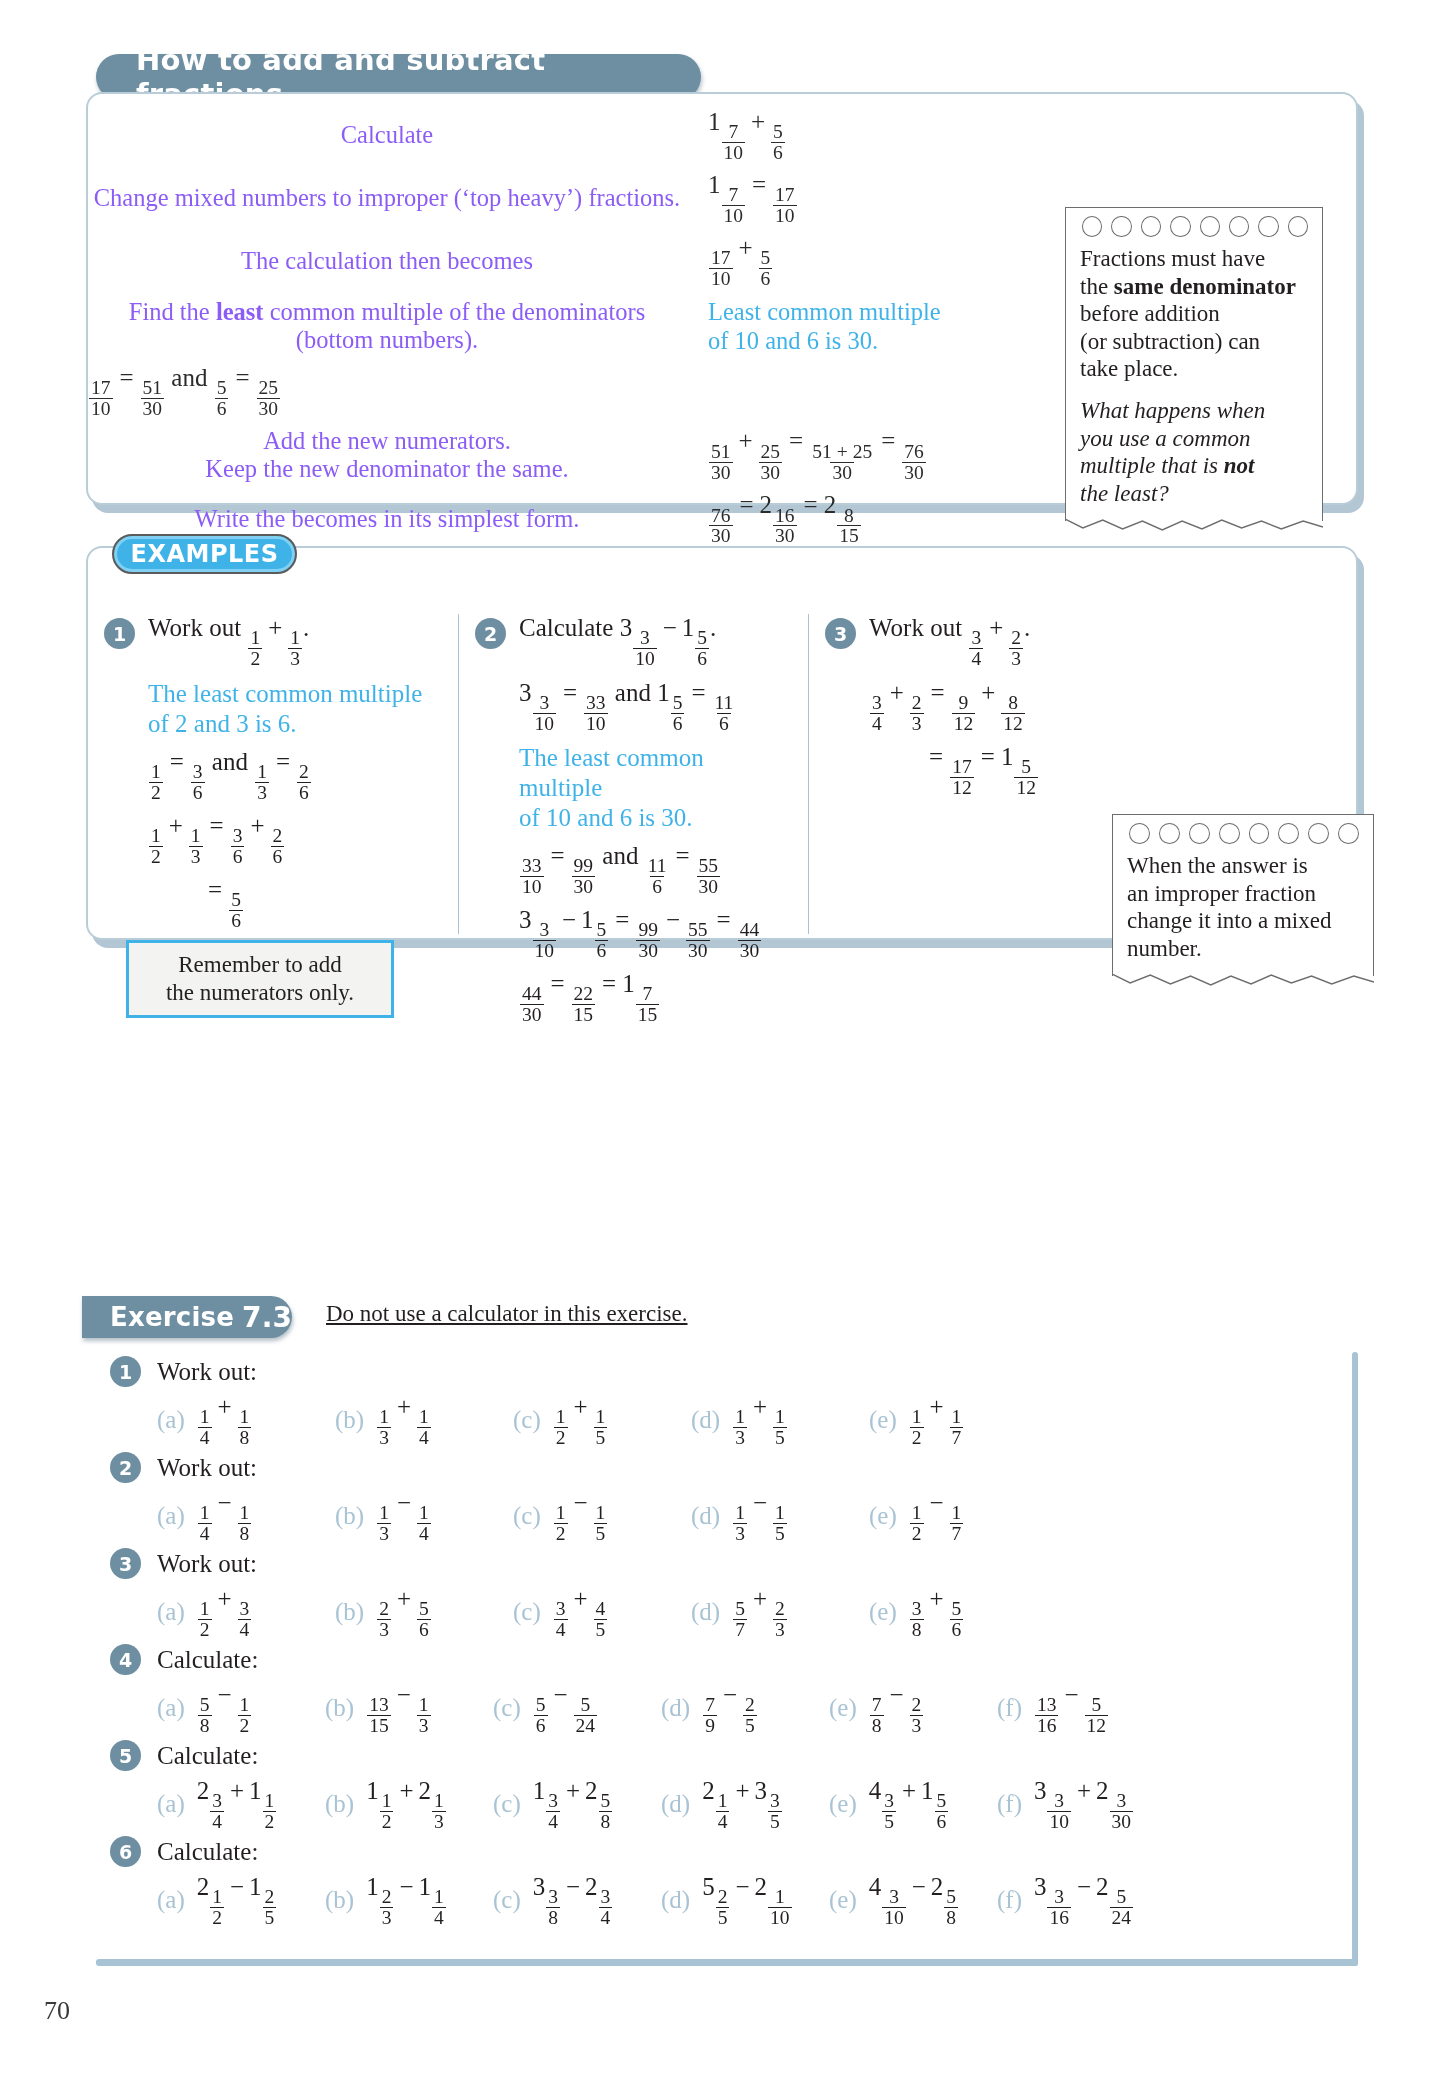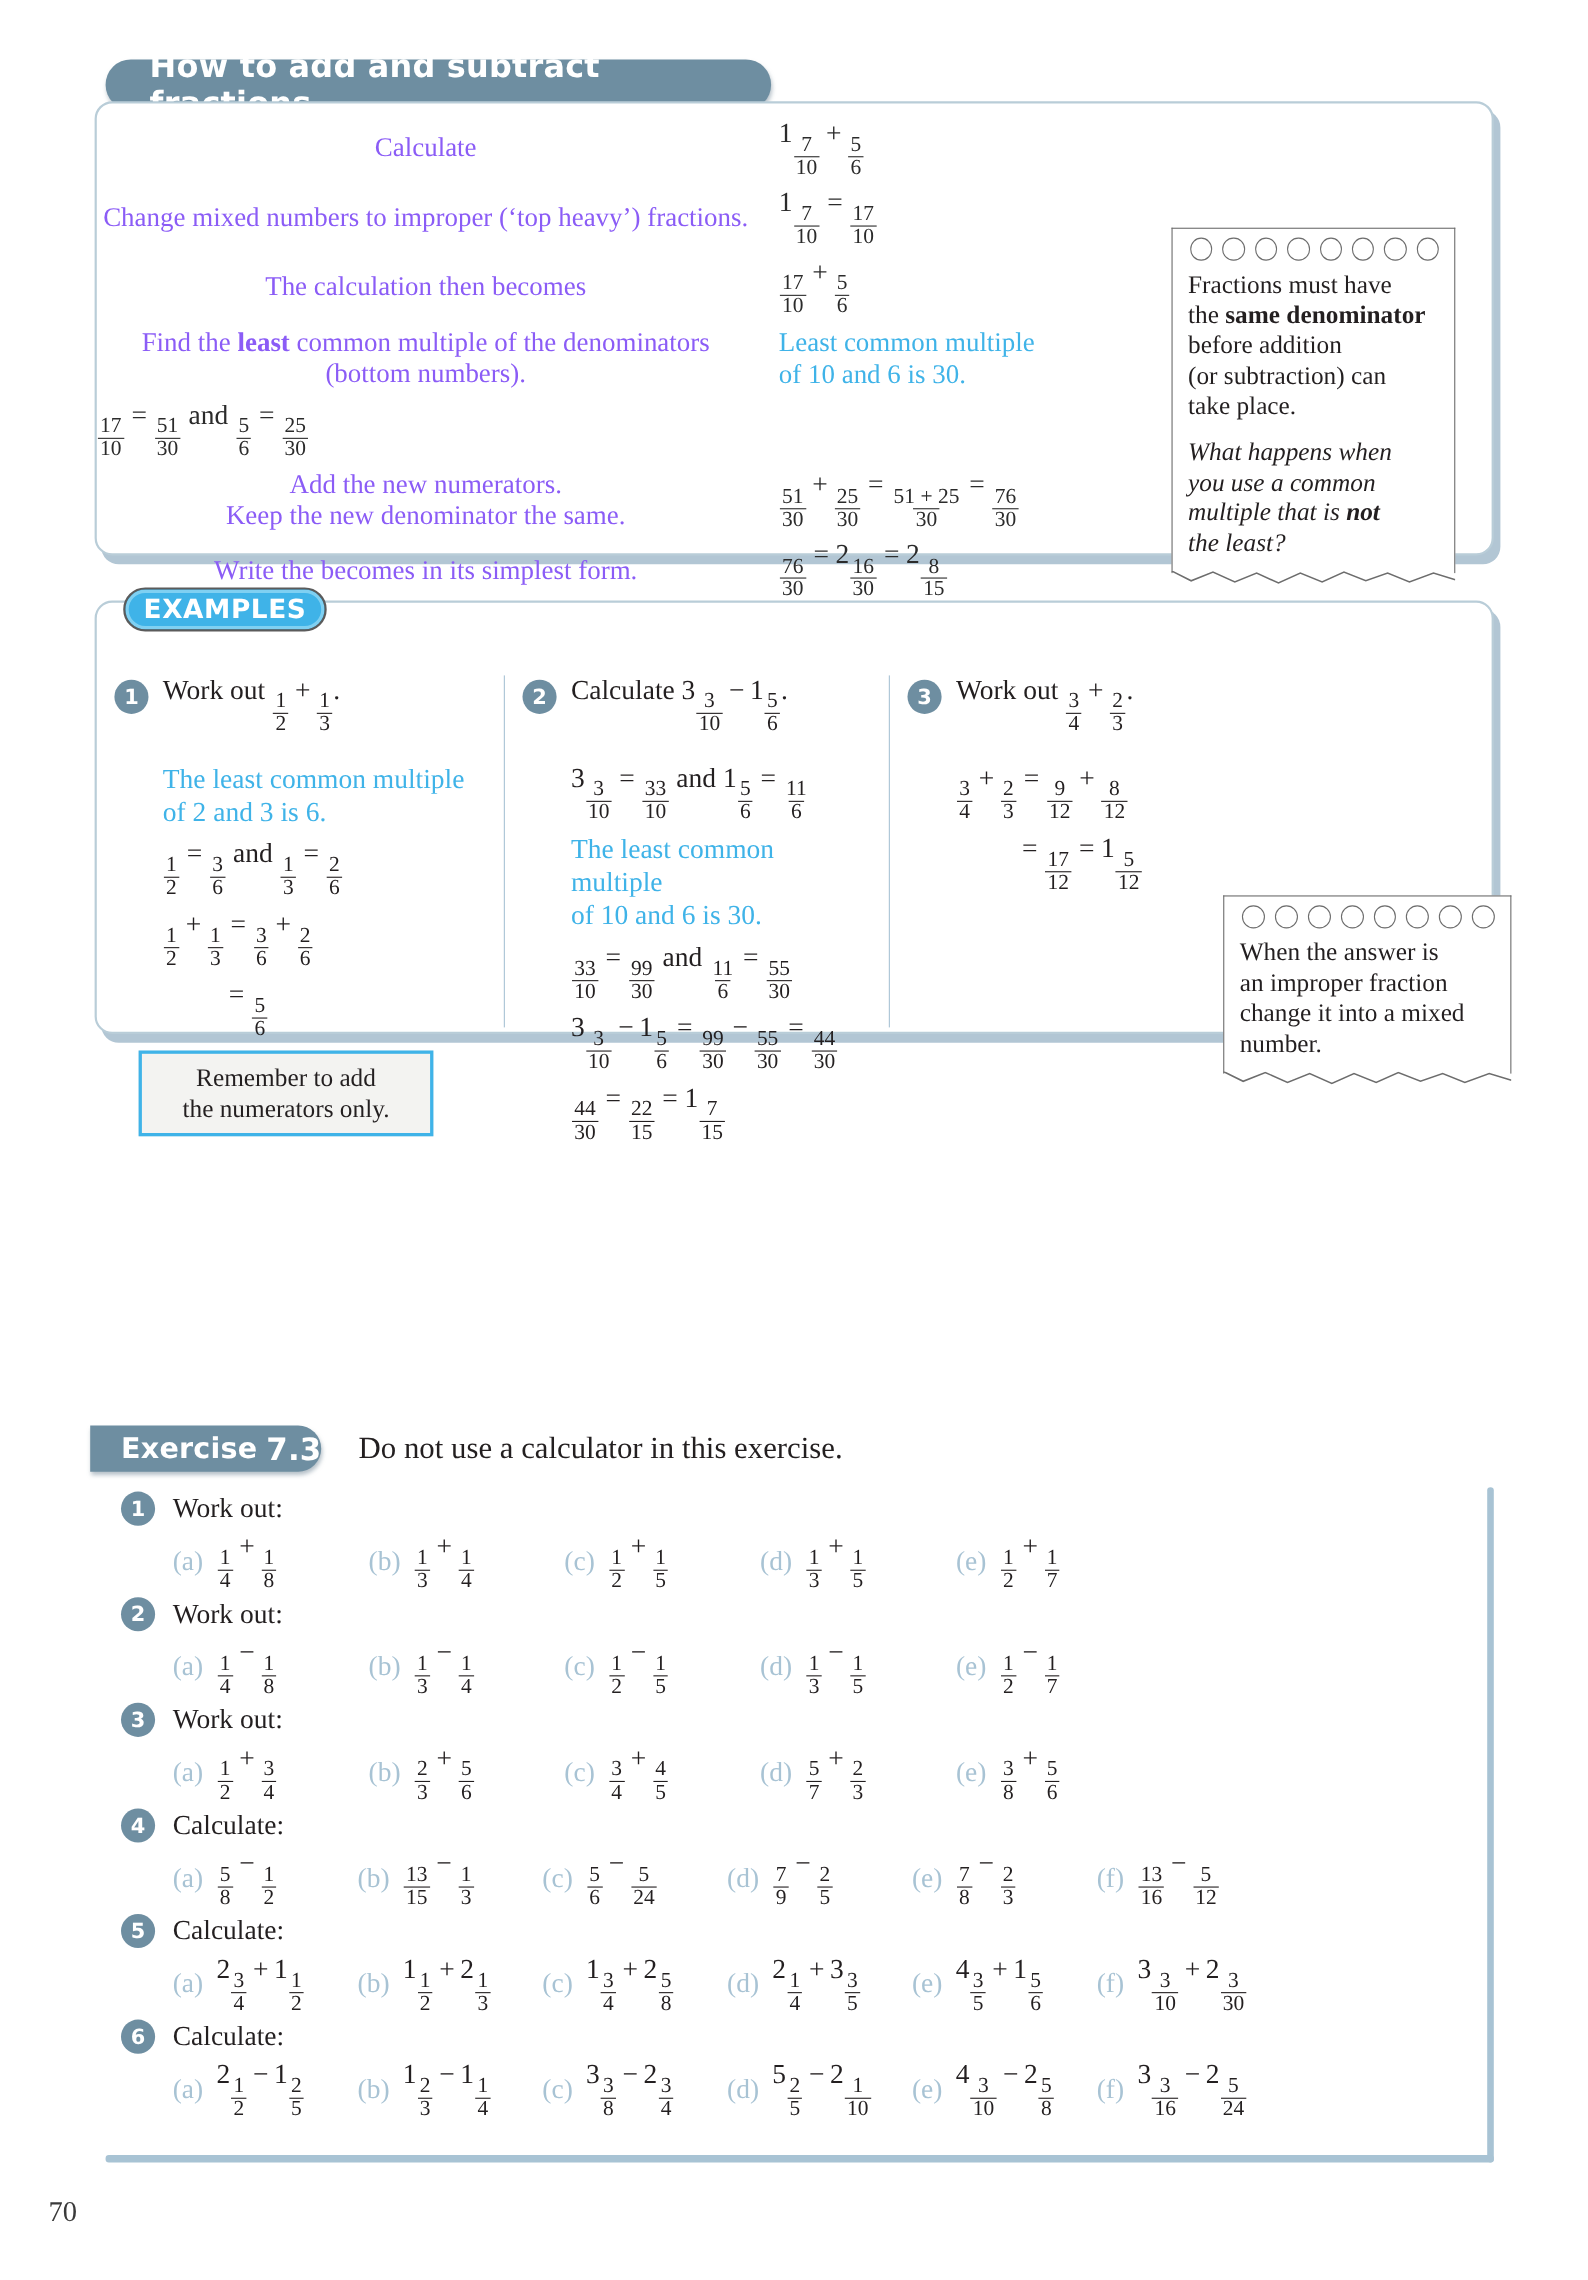--- a/index.html
+++ b/index.html
@@ -123,21 +123,21 @@
   .ex-head { display: flex; align-items: flex-start; gap: 13px; }
   .num-bullet {
     flex: 0 0 auto;
     width: 31px; height: 31px; border-radius: 50%;
     background: #6e8ea1; color: #ffffff;
     font-family: "DejaVu Sans", sans-serif; font-weight: bold; font-size: 19px;
     display: flex; align-items: center; justify-content: center;
     margin-top: 4px;
   }
   .ex-title { font-size: 25px; }
-  .ex-body { margin-left: 44px; margin-top: 25px; font-size: 25px; }
+  .ex-body { margin-left: 44px; margin-top: 10px; font-size: 25px; }
   .ex-body .line { margin-bottom: 9px; }
   .ex-body .blue { color: #3fb3e8; line-height: 1.2; margin-bottom: 9px; }
 
   .blue-note {
     margin-top: 6px; margin-left: 22px;
     border: 3px solid #3fb3e8;
     background: #f3f3f1;
     padding: 8px 14px;
     width: 268px;
     font-size: 23px; line-height: 1.22;
@@ -146,21 +146,22 @@
 
   
   #exercise-heading {
     left: 82px; top: 1296px; width: 210px; height: 42px;
     border-radius: 0 21px 21px 0;
     font-size: 26px; padding-left: 28px;
   }
   #exercise-heading .exnum { font-size: 28px; margin-left: 8px; }
   #exercise-note {
     position: absolute; left: 326px; top: 1301px;
-    font-size: 28px;
+    font-size: 23px;
+    text-decoration: underline;
   }
   #exercise-box {
     position: absolute; left: 96px; top: 1352px; width: 1262px; height: 614px;
     border: none;
   }
   #exercise-box .vrule {
     position: absolute; right: 0; top: 0; width: 6px; height: 100%;
     background: #a8c3d4; border-radius: 3px;
   }
   #exercise-box .hrule {

